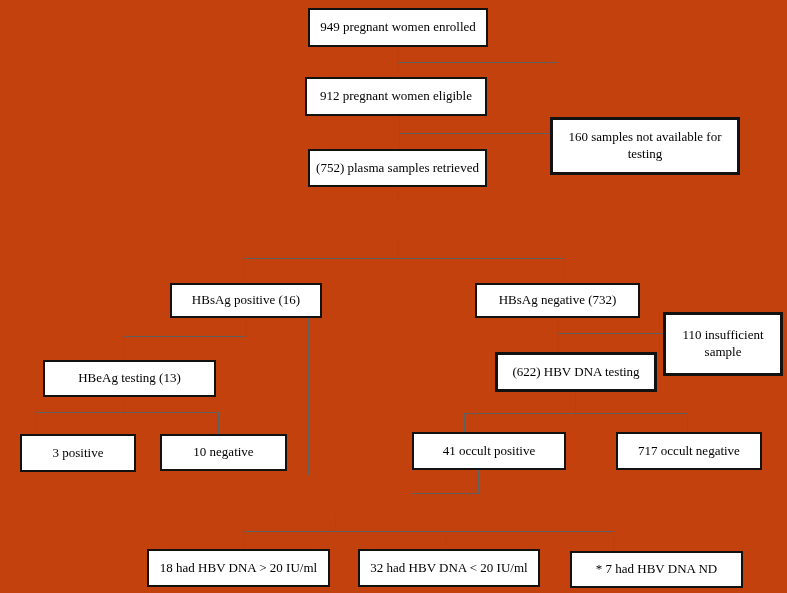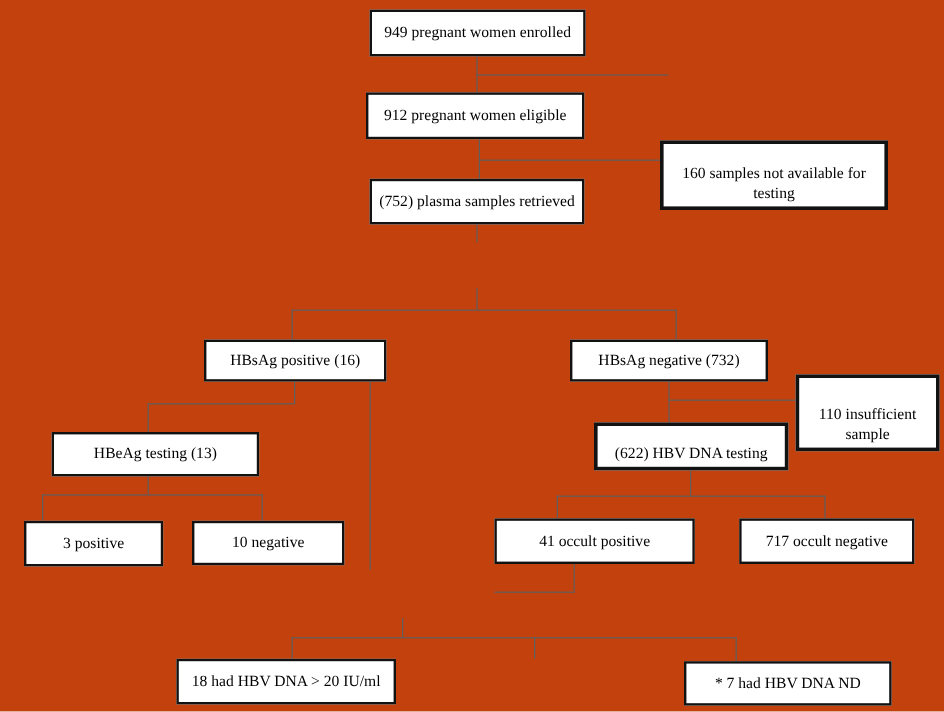--- a/index.html
+++ b/index.html
@@ -22,21 +22,21 @@
     background: #ffffff;
     display: flex;
     align-items: center;
     justify-content: center;
     text-align: center;
     font-size: 13px;
     line-height: 1.3;
     color: #000000;
     padding: 2px 5px;
   }
-  .node.thick { border-width: 3px; align-items: flex-end; }
+  .node.thick { border-width: 3px; }
   .ln {
     position: absolute;
     background: #5f5f5f;
   }
   .ln.h { height: 1px; }
   .ln.v { width: 1px; }
 </style>
 </head>
 <body>
 
@@ -112,31 +112,34 @@
   </div>
 
   <div class="node" style="left:20px;top:434px;width:116px;height:38px">
     <span>3 positive</span>
   </div>
 
   <div class="node" style="left:160px;top:434px;width:127px;height:37px">
     <span>10 negative</span>
   </div>
 
-  <div class="node" style="left:412px;top:432px;width:167px;height:38px">
+  <div class="node" style="left:412px;top:432px;width:154px;height:38px">
     <span>41 occult positive</span>
   </div>
 
   <div class="node" style="left:616px;top:432px;width:146px;height:38px">
     <span>717 occult negative</span>
   </div>
 
 
   <div class="node" style="left:147px;top:549px;width:183px;height:38px">
     <span>18 had HBV DNA &gt; 20 IU/ml</span>
   </div>
 
+  <div class="node" style="left:358px;top:549px;width:182px;height:38px">
+    <span>32 had HBV DNA &lt; 20 IU/ml</span>
+  </div>
 
   <div class="node" style="left:570px;top:551px;width:173px;height:37px">
     <span>* 7 had HBV DNA ND</span>
   </div>
 
 </div>
 
 </body></html>

